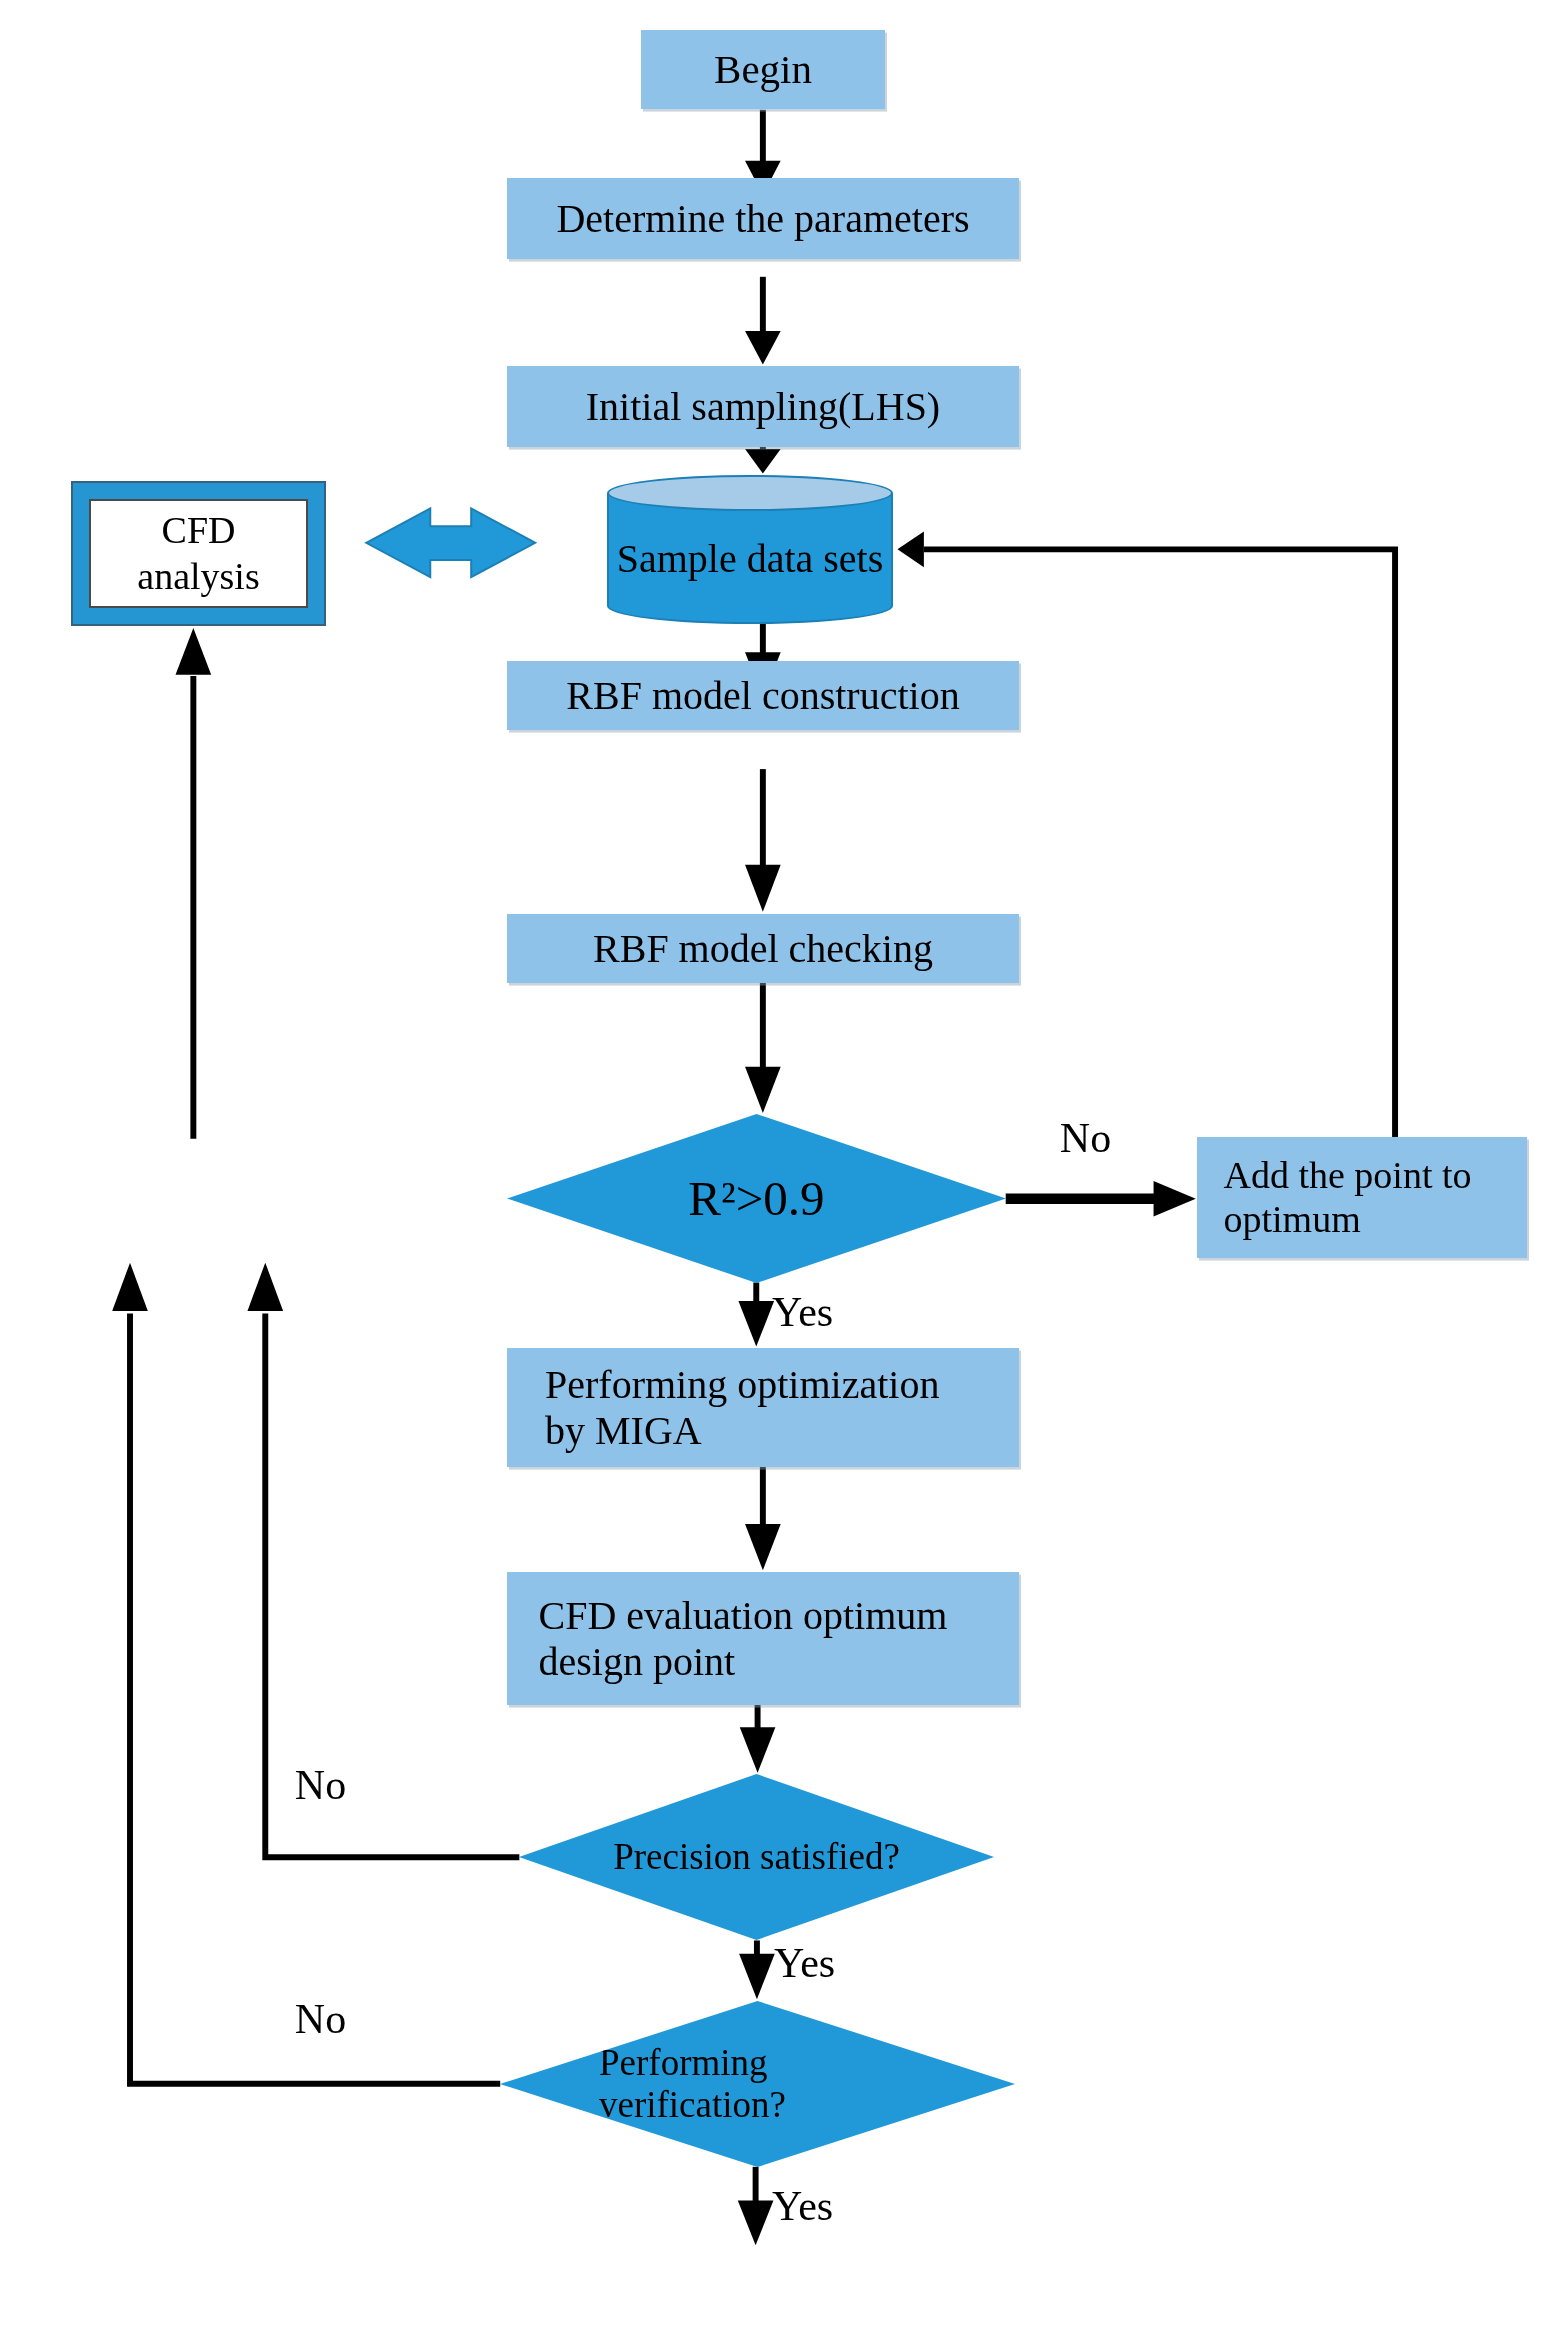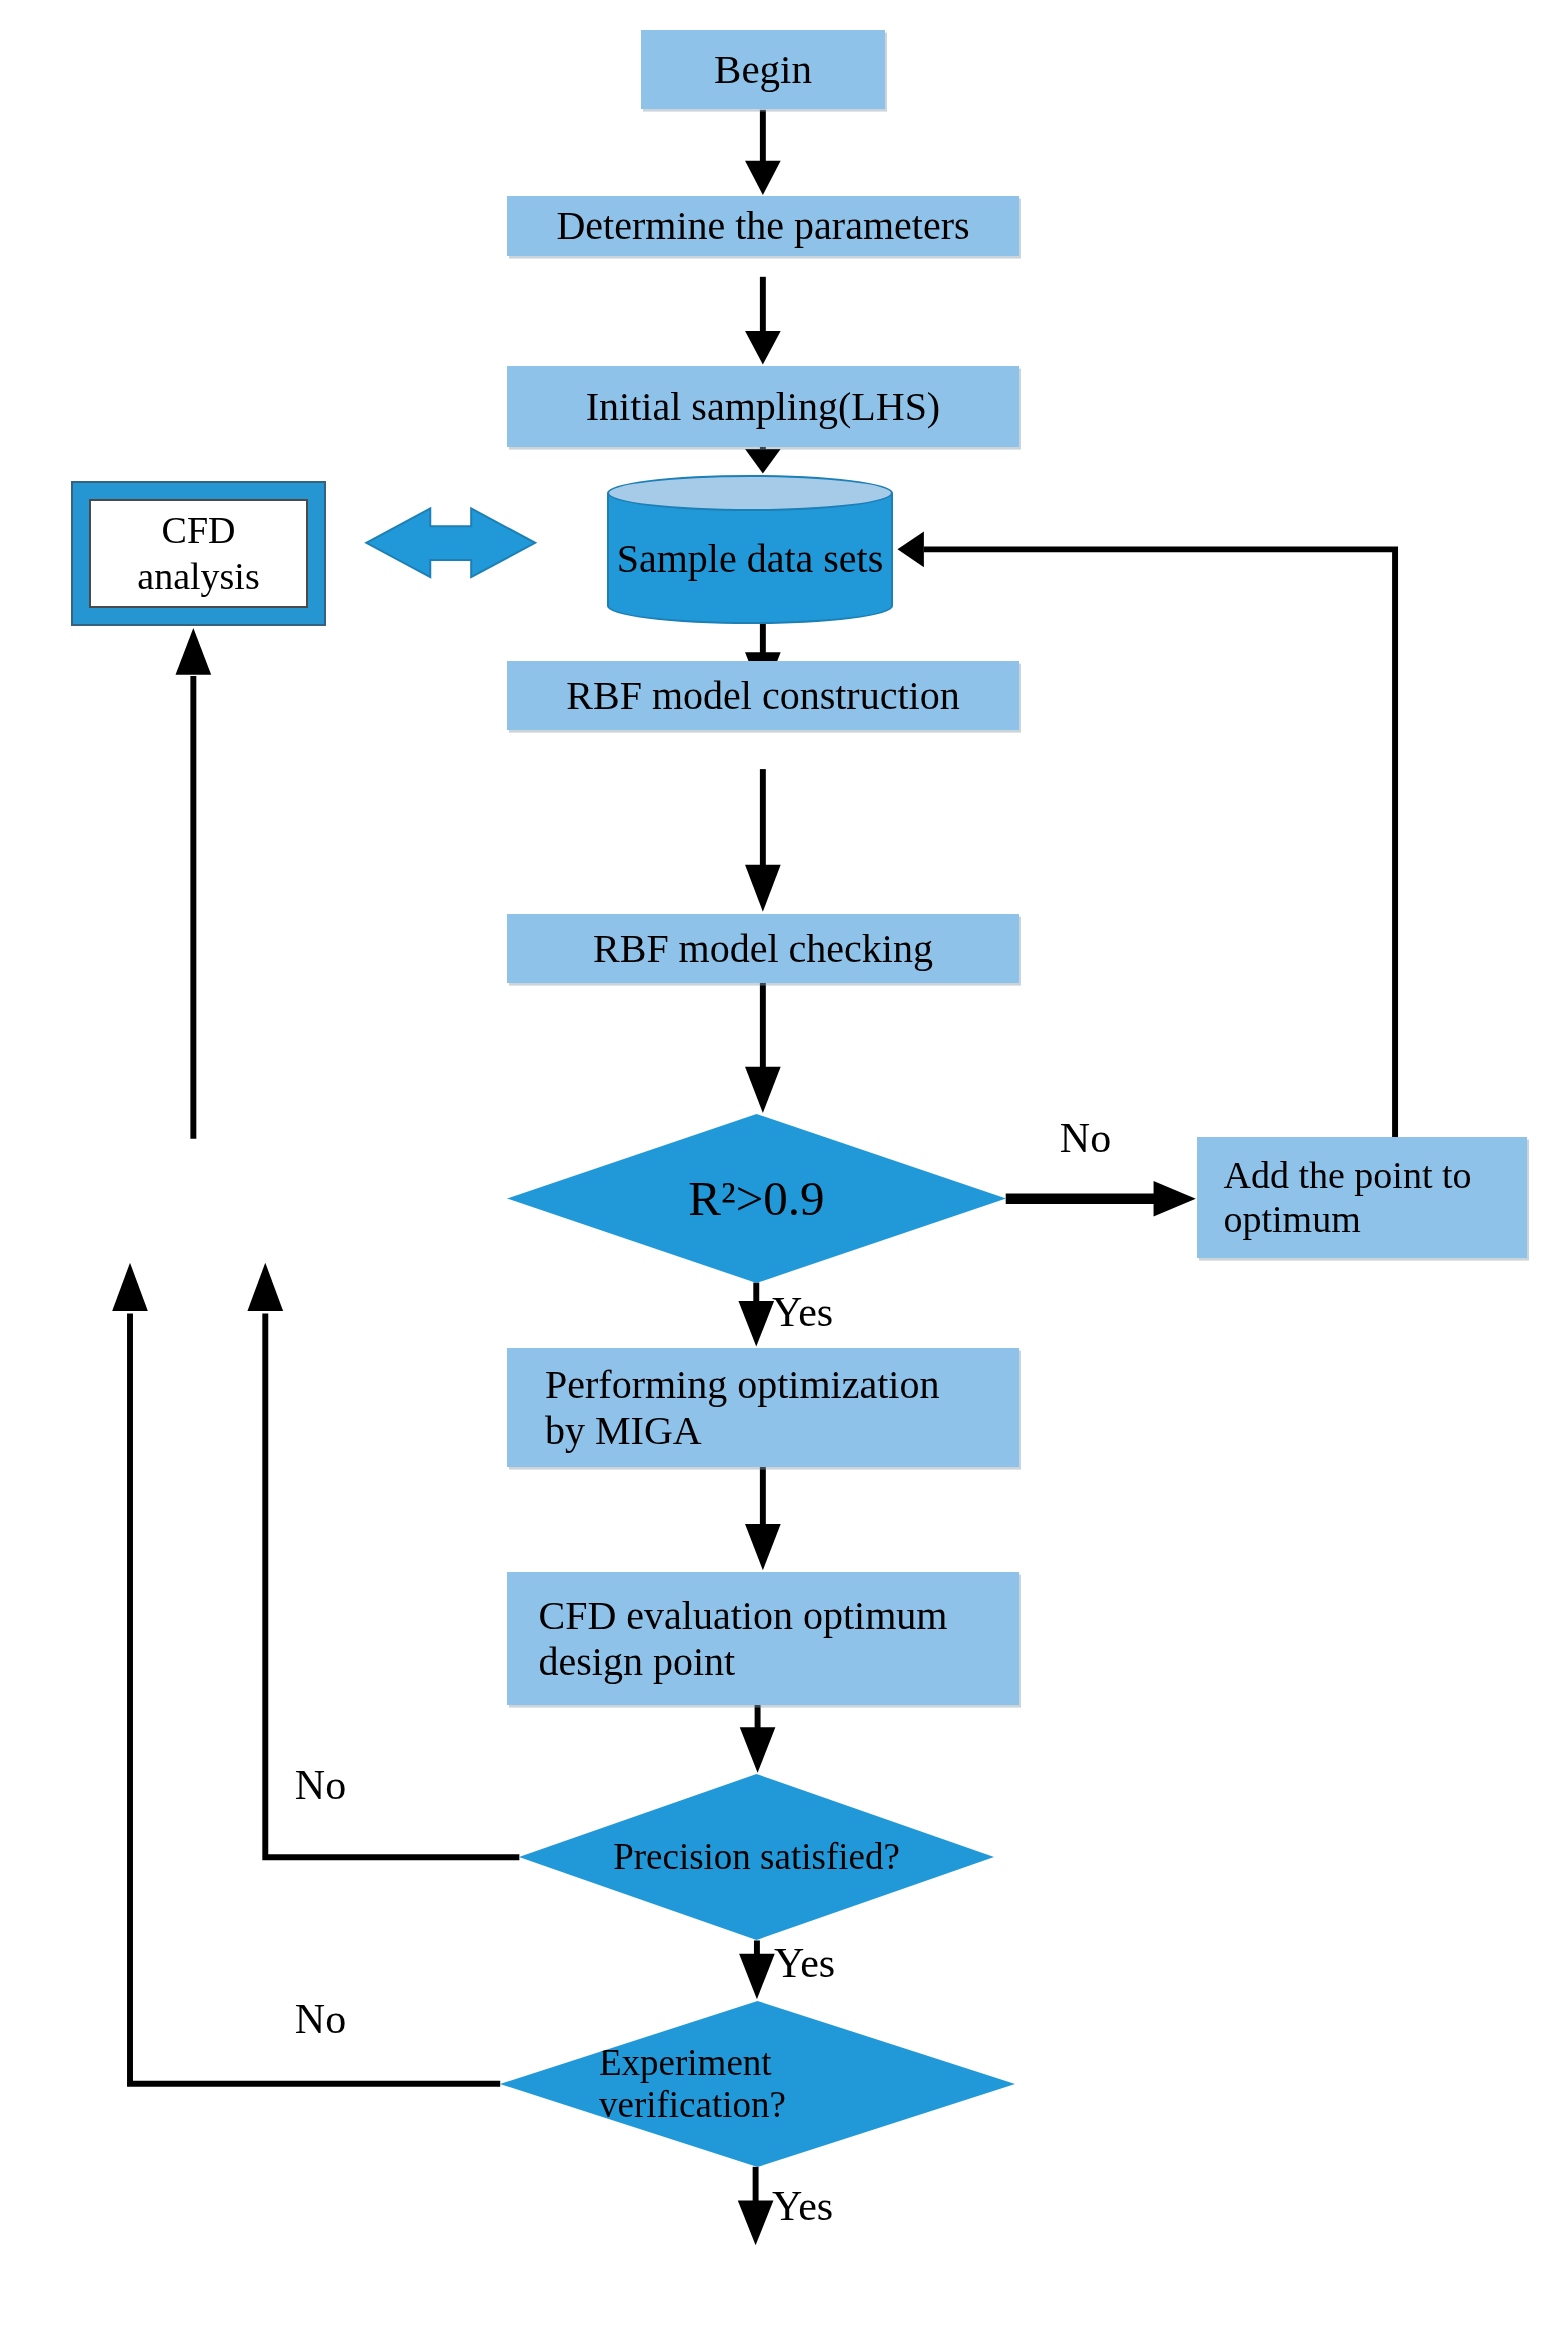--- a/index.html
+++ b/index.html
@@ -117,21 +117,21 @@
       <polygon points="170,1986 224,1986 197,1913"></polygon>
       <polygon points="266,1022 320,1022 293,951"></polygon>
     </g>
     <polygon points="555,822 652,770 652,797 714,797 714,770 811,822 714,874 714,848 652,848 652,874" fill="#2199D8" stroke="#1C7FB5" stroke-width="3"></polygon>
   </svg>
 
   <div class="node box cap" style="left:641px; top:30px; width:244px; height:79px;">
     <span class="lbl">Begin</span>
   </div>
 
-  <div class="node box" style="left:507px; top:196px; width:512px; height:60px;">
+  <div class="node box" style="left:507px; top:178px; width:512px; height:81px;">
     <span class="lbl">Determine the parameters</span>
   </div>
 
   <div class="node box" style="left:507px; top:366px; width:512px; height:81px;">
     <span class="lbl">Initial sampling(LHS)</span>
   </div>
 
   <div class="cyl" style="left:607px; top:475px; width:286px; height:149px;">
     <div class="cyl-bottom"></div>
     <div class="cyl-body"></div>
@@ -168,21 +168,21 @@
 
   <div class="node box" style="left:507px; top:1572px; width:512px; height:133px;">
     <span class="lbl" style="max-width:449px;">CFD evaluation optimum design point</span>
   </div>
 
   <div class="node diamond d2" style="left:519px; top:1774px; width:475px; height:166px;">
     <span class="lbl">Precision satisfied?</span>
   </div>
 
   <div class="node diamond d2" style="left:500px; top:2001px; width:515px; height:166px;">
-    <span class="lbl">Experiment verification?</span>
+    <span class="lbl">Performing verification?</span>
   </div>
 
 
   <div class="edge-label" style="left:1026px; top:1114px;">No</div>
   <div class="edge-label" style="left:772px; top:1288px; text-align:left;">Yes</div>
   <div class="edge-label" style="left:261px; top:1761px;">No</div>
   <div class="edge-label" style="left:774px; top:1939px; text-align:left;">Yes</div>
   <div class="edge-label" style="left:261px; top:1995px;">No</div>
   <div class="edge-label" style="left:772px; top:2182px; text-align:left;">Yes</div>
 

